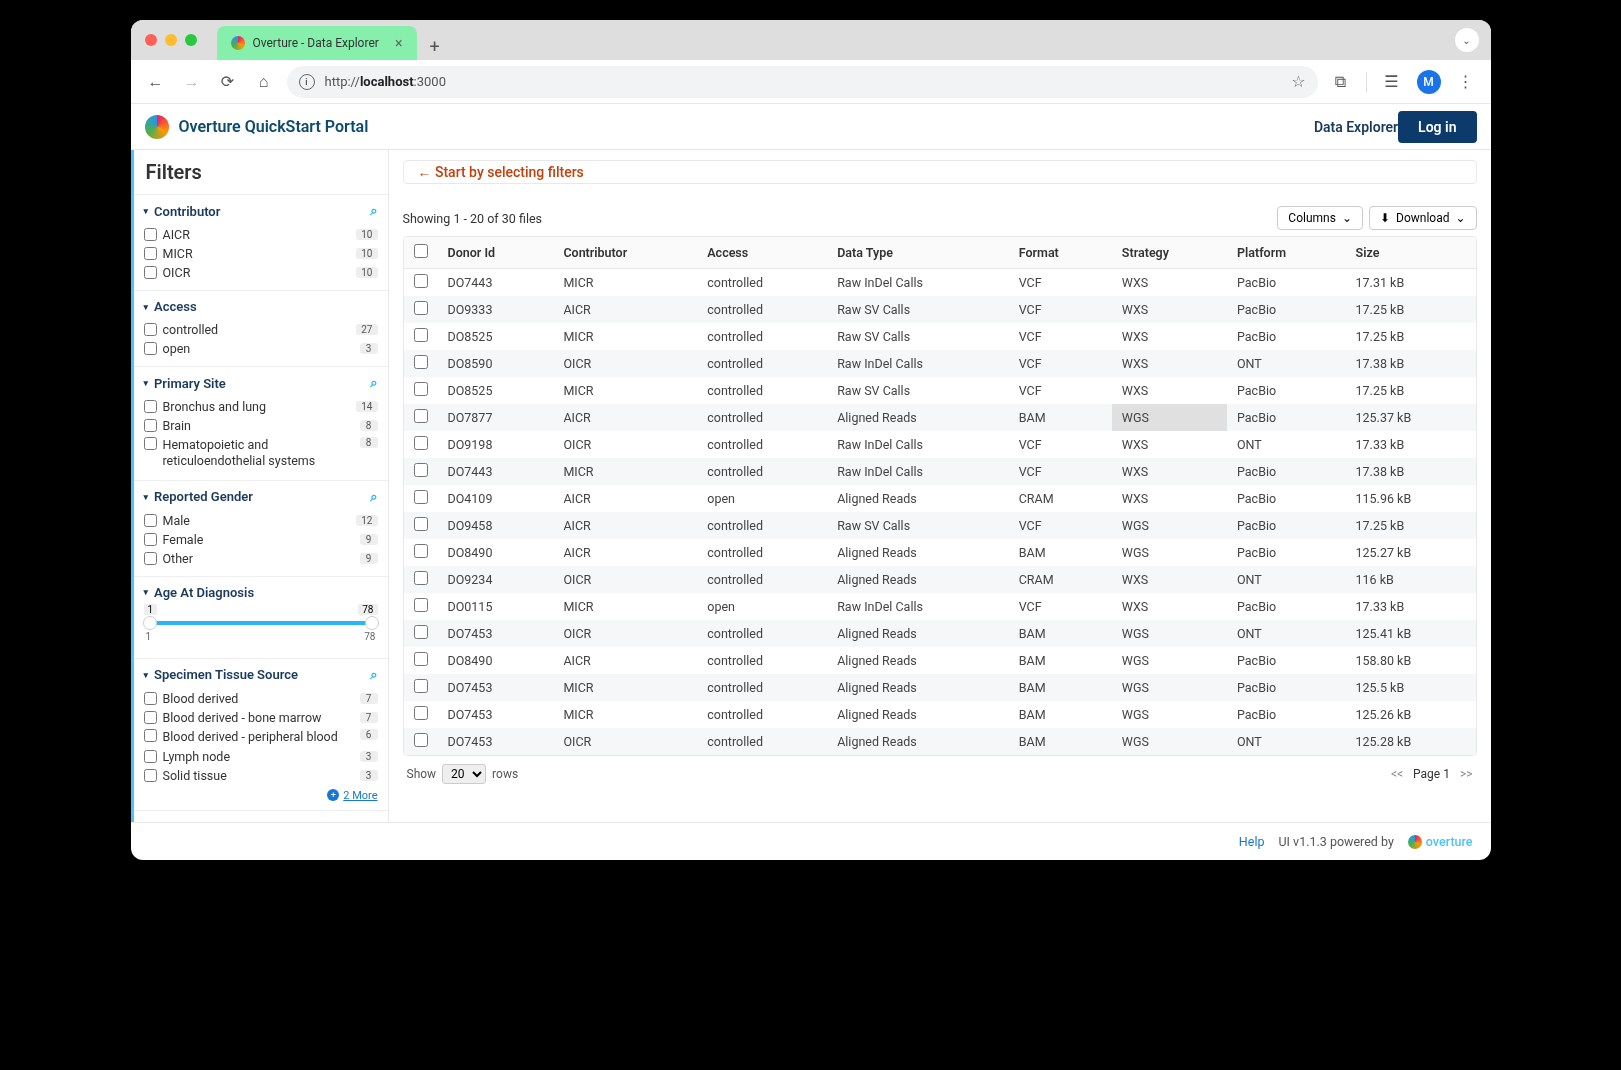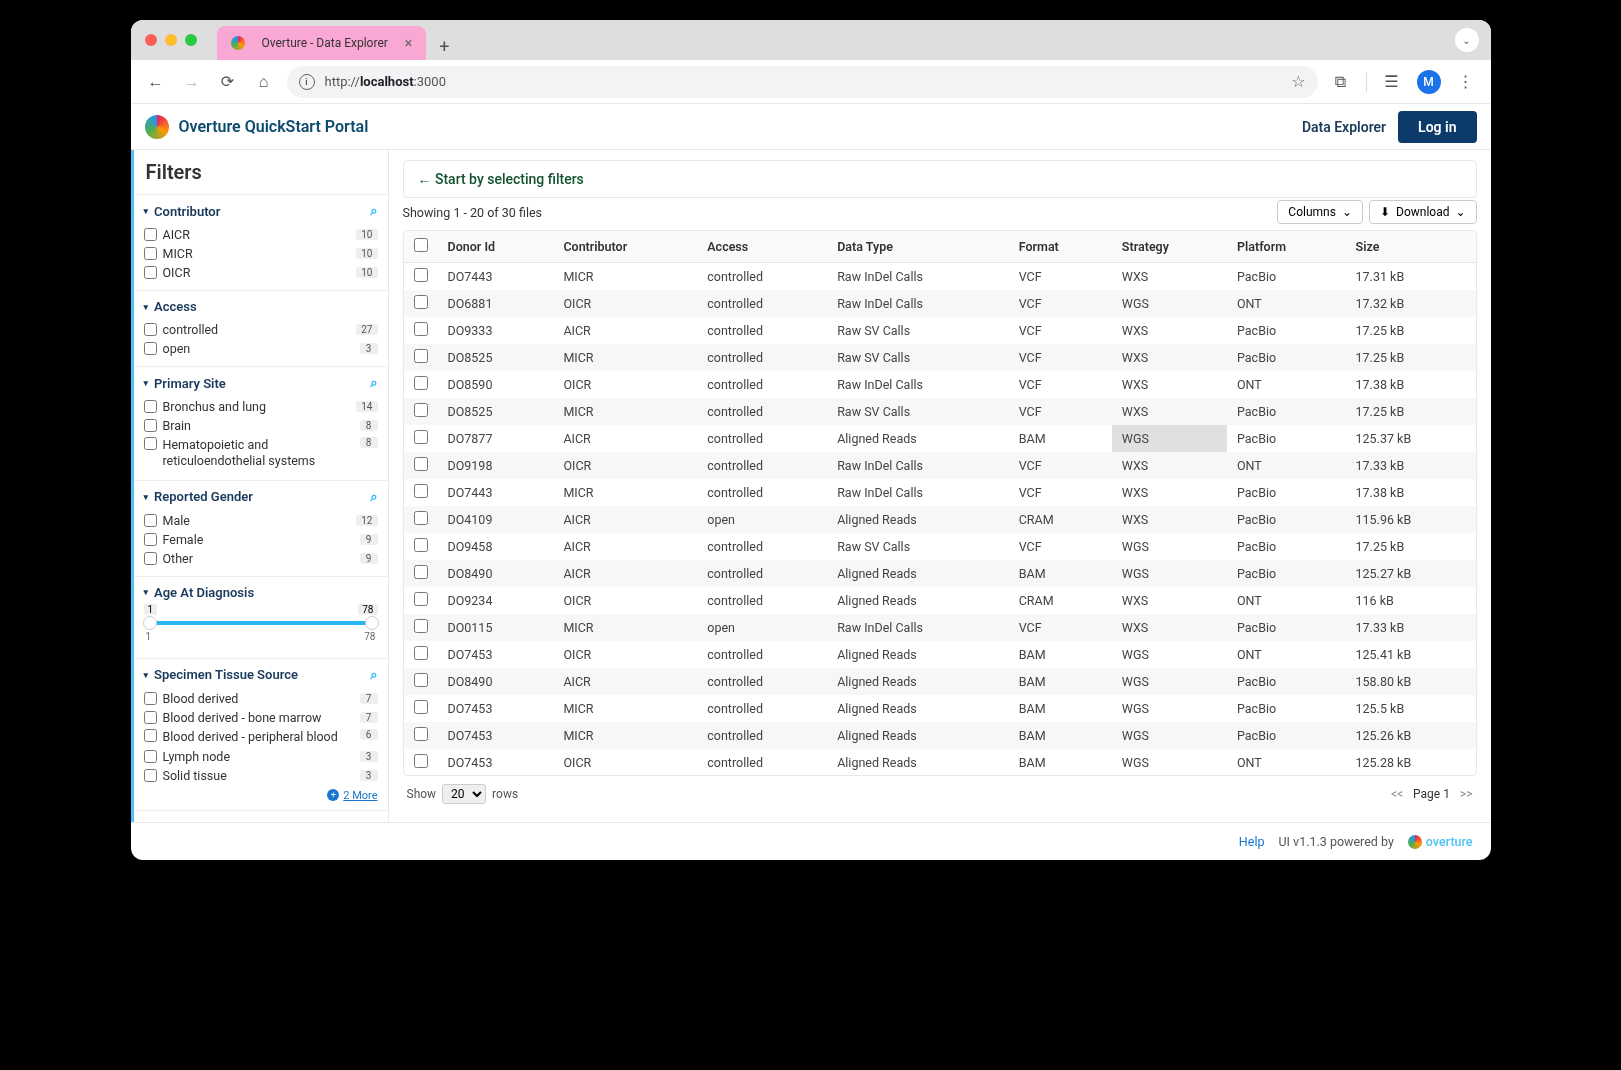--- a/index.html
+++ b/index.html
@@ -3,39 +3,39 @@
 <meta charset="utf-8">
 <style>
 *{box-sizing:border-box;margin:0;padding:0;font-family:-apple-system,BlinkMacSystemFont,"Segoe UI",Roboto,sans-serif}
 body{background:#000;padding:20px;display:flex;justify-content:center}
 .window{width:1360px;height:840px;background:#fff;border-radius:12px;overflow:hidden;display:flex;flex-direction:column;box-shadow:0 20px 60px rgba(0,0,0,.5)}
 .titlebar{height:40px;background:#dedede;display:flex;align-items:center;padding:0 14px;position:relative}
 .traffic{display:flex;gap:8px}
 .dot{width:12px;height:12px;border-radius:50%}
 .dot.r{background:#ff5f57}.dot.y{background:#ffbd2e}.dot.g{background:#28c840}
 .tab-area{display:flex;margin-left:20px;align-items:flex-end;height:100%}
-.tab{background:#f9a8d4;height:34px;border-radius:8px 8px 0 0;display:flex;align-items:center;padding:0 14px;gap:17px;font-size:12px;color:#333;min-width:200px}
+.tab{background:#86efac;height:34px;border-radius:8px 8px 0 0;display:flex;align-items:center;padding:0 14px;gap:8px;font-size:12px;color:#333;min-width:200px}
 .tab .favicon{width:14px;height:14px;border-radius:50%;background:conic-gradient(#e91e63,#ff9800,#4caf50,#2196f3)}
 .tab .close{margin-left:auto;color:#666;font-size:14px}
 .newtab{width:28px;height:28px;display:flex;align-items:center;justify-content:center;color:#555;font-size:18px;margin-left:4px}
 .titlebar .caret{position:absolute;right:12px;width:24px;height:24px;background:#fff;border-radius:50%;display:flex;align-items:center;justify-content:center;font-size:10px;color:#555}
 .toolbar{height:44px;background:#fff;display:flex;align-items:center;padding:0 12px;gap:10px;border-bottom:1px solid #e8e8e8}
 .tb-btn{width:26px;height:26px;display:flex;align-items:center;justify-content:center;color:#555;border-radius:50%}
 .url-bar{flex:1;height:32px;background:#f1f3f4;border-radius:16px;display:flex;align-items:center;padding:0 12px;gap:10px;font-size:13px;color:#555}
 .url-bar .info{width:16px;height:16px;border:1.5px solid #666;border-radius:50%;display:flex;align-items:center;justify-content:center;font-size:9px;font-weight:600}
 .url-text b{color:#202124}
 .url-bar .star{margin-left:auto;font-size:16px;color:#666}
 .toolbar .right{display:flex;align-items:center;gap:12px}
 .avatar{width:24px;height:24px;border-radius:50%;background:#1a73e8;color:#fff;display:flex;align-items:center;justify-content:center;font-size:12px;font-weight:500}
 .divider-v{width:1px;height:20px;background:#ddd}
 .app-header{height:46px;display:flex;align-items:center;padding:0 14px;border-bottom:1px solid #e8e8e8}
 .logo{width:24px;height:24px;border-radius:50%;background:conic-gradient(#e91e63,#ff9800,#4caf50,#2196f3);margin-right:10px}
 .brand{font-size:16px;font-weight:600;color:#0c4a6e}
 .app-header .spacer{flex:1}
-.nav-link{font-size:14px;color:#1a3a5c;font-weight:600;margin-right:12px}
+.nav-link{font-size:14px;color:#1a3a5c;font-weight:600;margin-right:0}
 .login-btn{background:#0c3b6b;color:#fff;border:none;padding:8px 20px;border-radius:4px;font-size:14px;font-weight:600}
 .main{flex:1;display:flex;overflow:hidden}
 .sidebar{width:258px;border-right:1px solid #e8e8e8;overflow-y:auto;border-left:3px solid #4fc3f7}
 .sidebar-title{padding:10px 12px;font-size:20px;font-weight:600;color:#333;border-bottom:1px solid #eee}
 .filter-sec{border-bottom:1px solid #eee;padding:8px 10px}
 .filter-head{display:flex;align-items:center;gap:6px;font-size:13px;font-weight:600;color:#1a3a5c;cursor:pointer}
 .filter-head .chev{font-size:9px;color:#1a3a5c}
 .filter-head .search{margin-left:auto;color:#29b6f6;font-size:13px}
 .filter-items{margin-top:6px}
 .filter-item{display:flex;align-items:center;gap:6px;padding:2px 0;font-size:12.5px;color:#333}
@@ -46,21 +46,21 @@
 .slider-sec{padding:4px 0 8px}
 .slider-labels{display:flex;justify-content:space-between;font-size:10px}
 .slider-labels span{background:#eee;padding:0 4px;border-radius:2px}
 .slider-track{height:4px;background:#29b6f6;border-radius:2px;margin:6px 4px;position:relative}
 .slider-track .handle{position:absolute;width:14px;height:14px;background:#fff;border:1px solid #ccc;border-radius:50%;top:-5px}
 .slider-track .handle.l{left:-5px}.slider-track .handle.r{right:-5px}
 .slider-bottom{display:flex;justify-content:space-between;font-size:10px;color:#666;padding:0 2px}
 .more-link{display:flex;justify-content:flex-end;align-items:center;gap:4px;font-size:11px;color:#1976d2;text-decoration:underline;margin-top:4px}
 .more-link::before{content:"+";background:#1976d2;color:#fff;width:12px;height:12px;border-radius:50%;display:inline-flex;align-items:center;justify-content:center;font-size:9px;text-decoration:none}
 .content{flex:1;padding:10px 14px;overflow-y:auto;display:flex;flex-direction:column}
-.hint-bar{background:#fff;border:1px solid #e8e8e8;border-radius:4px;padding:10px 14px;font-size:14px;color:#14532d;font-weight:500;margin-bottom:2px}
+.hint-bar{background:#fff;border:1px solid #e8e8e8;border-radius:4px;padding:3px 14px;font-size:14px;color:#c2410c;font-weight:500;margin-bottom:22px}
 .table-controls{display:flex;align-items:center;font-size:12.5px;color:#333;margin-bottom:6px}
 .table-controls .spacer{flex:1}
 .ctl-btn{border:1px solid #ccc;background:#fff;border-radius:4px;padding:4px 10px;font-size:12px;display:inline-flex;align-items:center;gap:6px;margin-left:6px;cursor:pointer}
 .table-wrap{border:1px solid #e8e8e8;border-radius:4px;overflow:hidden}
 table{width:100%;border-collapse:collapse;font-size:12.5px}
 thead th{text-align:left;padding:7px 10px;font-weight:600;color:#333;border-bottom:1px solid #e8e8e8;background:#fafafa}
 tbody td{padding:5px 10px;color:#444}
 tbody tr:nth-child(even){background:#f5f7f9}
 .chk{width:14px;height:14px}
 .table-footer{display:flex;align-items:center;padding:8px 4px;font-size:12px;color:#555}
@@ -317,31 +317,20 @@
                 <td>MICR</td>
                 <td>controlled</td>
                 <td>Raw InDel Calls</td>
                 <td>VCF</td>
                 <td>WXS</td>
                 <td>PacBio</td>
                 <td>17.31 kB</td>
               </tr>
               <tr>
                 <td><input type="checkbox" class="chk" style=""></td>
-                <td>DO6881</td>
-                <td>OICR</td>
-                <td>controlled</td>
-                <td>Raw InDel Calls</td>
-                <td>VCF</td>
-                <td>WGS</td>
-                <td>ONT</td>
-                <td>17.32 kB</td>
-              </tr>
-              <tr>
-                <td><input type="checkbox" class="chk" style=""></td>
                 <td>DO9333</td>
                 <td>AICR</td>
                 <td>controlled</td>
                 <td>Raw SV Calls</td>
                 <td>VCF</td>
                 <td>WXS</td>
                 <td>PacBio</td>
                 <td>17.25 kB</td>
               </tr>
               <tr>

